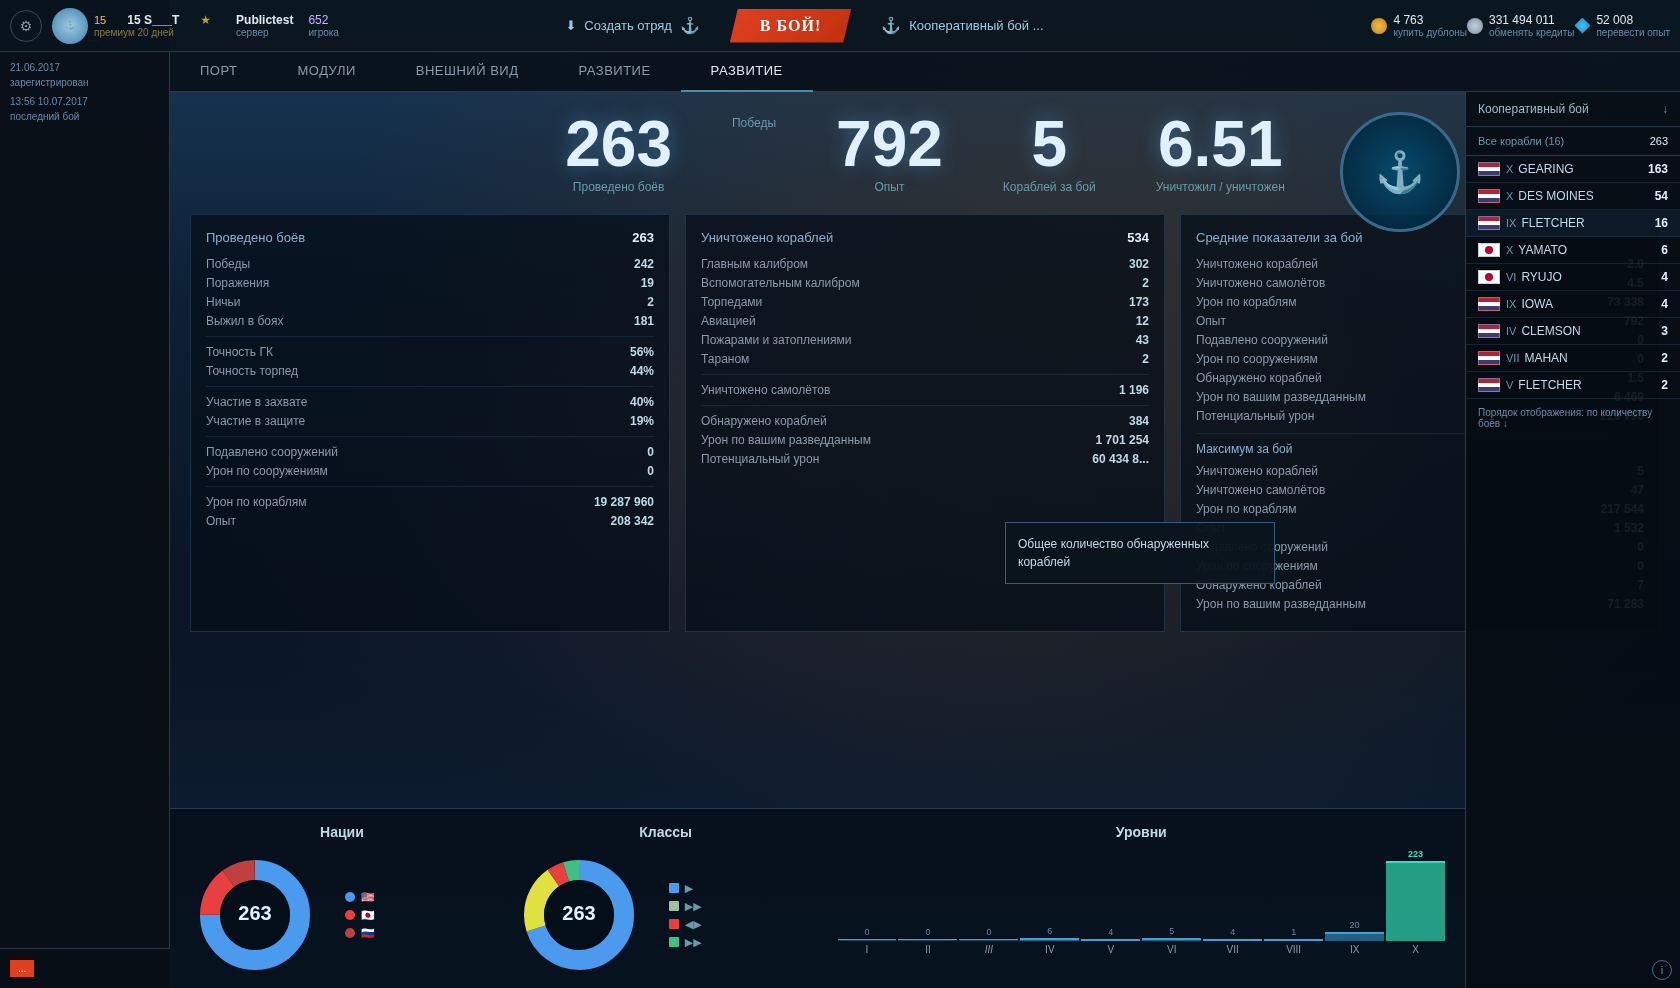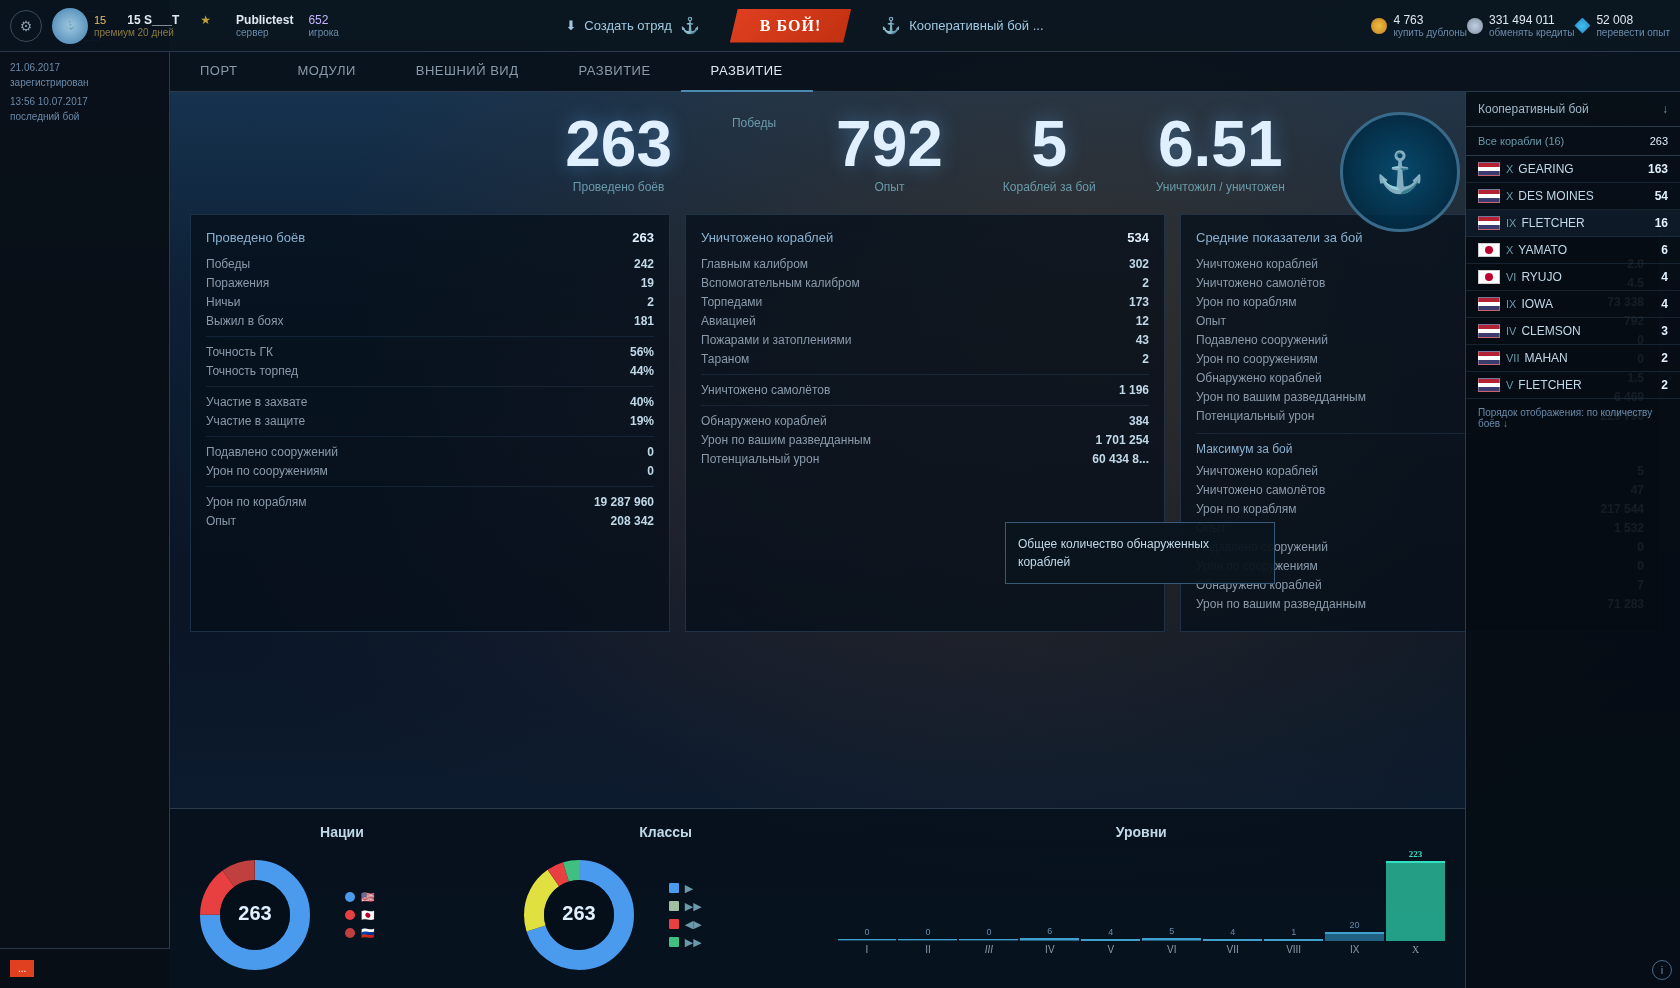--- a/index.html
+++ b/index.html
@@ -952,21 +952,21 @@
           <div style="width:100%;height:1px;background:rgba(50,150,200,0.6);border-top:2px solid #40a0d0;"></div>
           <span style="font-size:10px;color:#8a9aaa;margin-top:3px;">VIII</span>
         </div>
 
         <div style="display:flex;flex-direction:column;align-items:center;flex:1;">
           <span style="font-size:9px;color:#6a8aaa;margin-bottom:2px;">20</span>
           <div style="width:100%;height:9px;background:rgba(50,150,200,0.6);border-top:2px solid #40a0d0;"></div>
           <span style="font-size:10px;color:#8a9aaa;margin-top:3px;">IX</span>
         </div>
 
-        <div style="display:flex;flex-direction:column;align-items:center;flex:1;font-family:Liberation Serif, serif;">
+        <div style="display:flex;flex-direction:column;align-items:center;flex:1;">
           <span style="font-size:9px;color:#30e0c0;margin-bottom:2px;font-weight:bold;">223</span>
           <div style="width:100%;height:80px;background:rgba(50,220,180,0.7);border-top:2px solid #30e0c0;"></div>
           <span style="font-size:10px;color:#8a9aaa;margin-top:3px;">X</span>
         </div>
       </div>
     </div>
 
   </div>
 
 </div>

